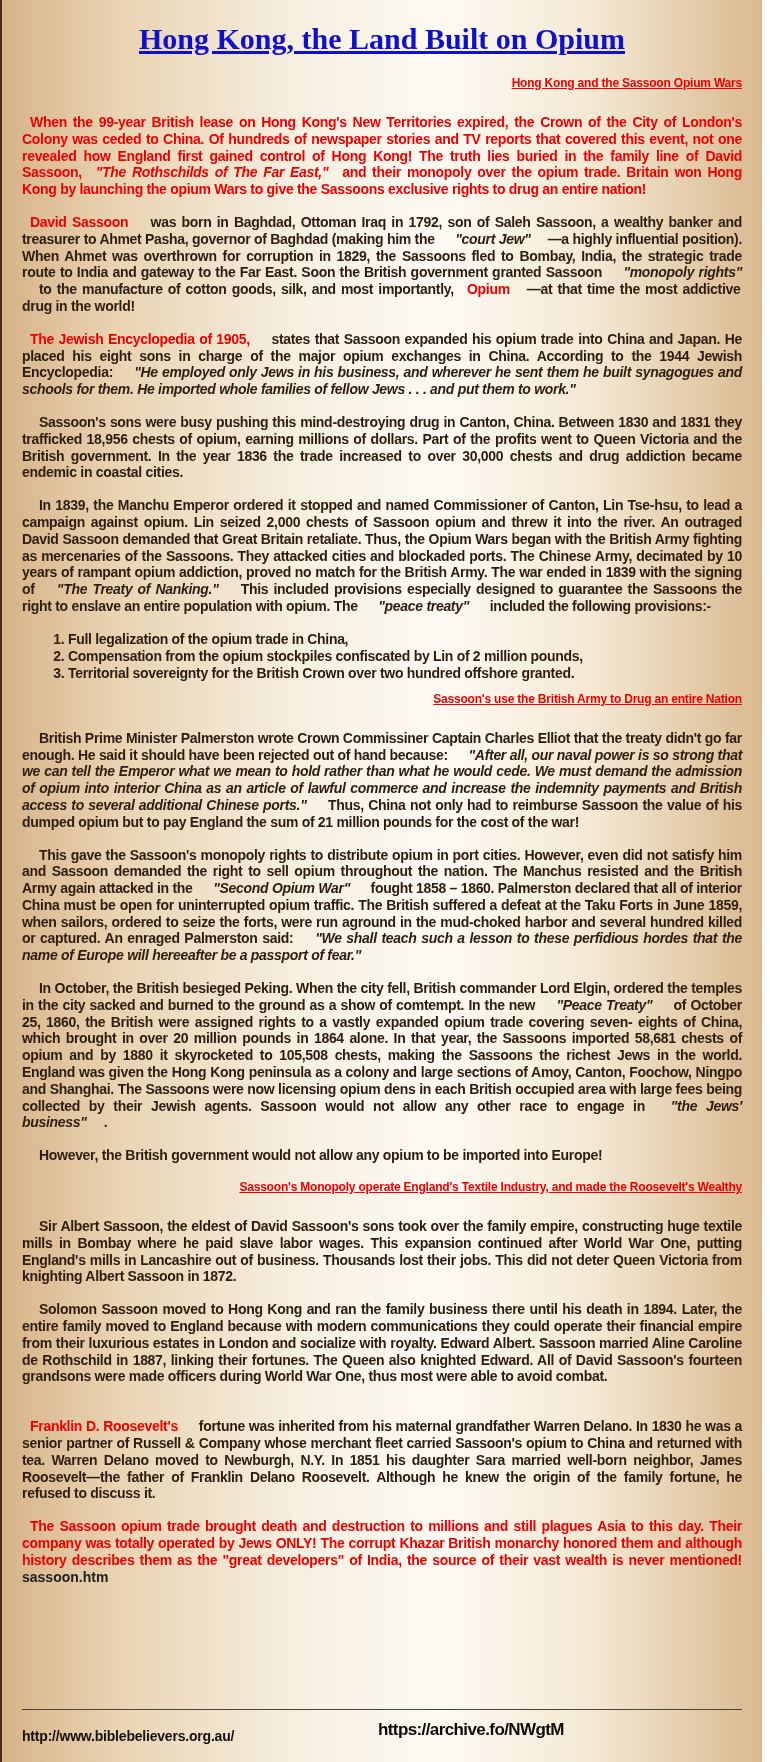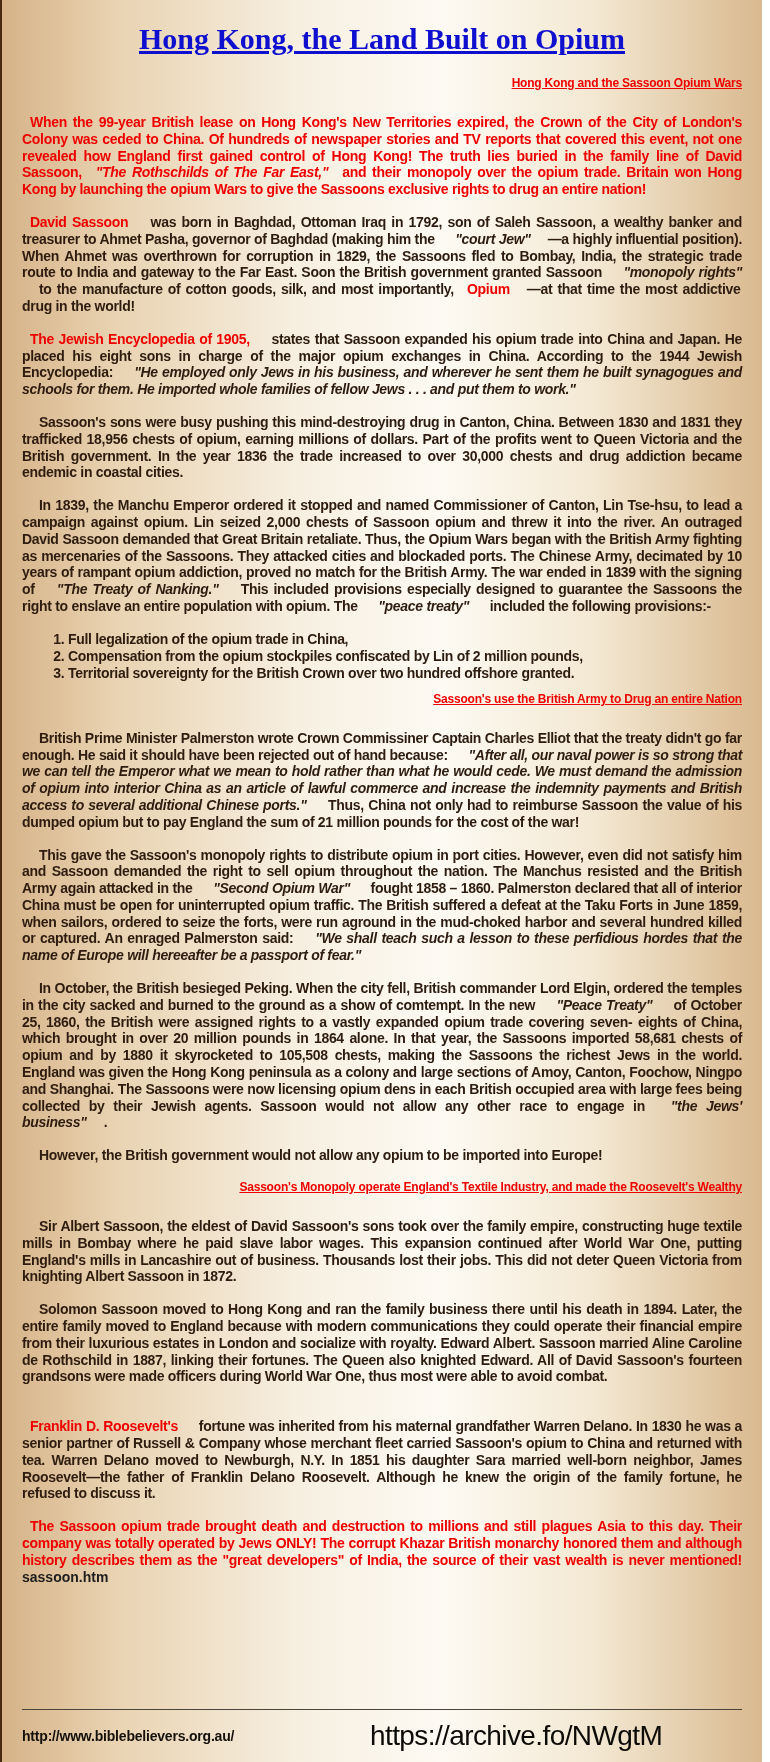--- a/index.html
+++ b/index.html
@@ -58,22 +58,22 @@
   .sp{font-weight:700;color:#1d1d1d;letter-spacing:0;}
   .gap{height:17px;}
   .footer-group{margin-top:auto;}
   .footer-rule{border:0;border-top:1px solid #49443c;margin:6px 0 10px 0;}
   .footer{position:relative;height:30px;}
   .site-url{
     position:absolute;left:0;top:8px;
     font-size:14px;font-weight:700;color:#14100c;letter-spacing:-0.2px;
   }
   .archive-url{
-    position:absolute;left:348px;top:0;
-    font-size:28px;font-weight:400;color:#0d0b08;letter-spacing:-0.6px;
+    position:absolute;left:356px;top:0;
+    font-size:17px;font-weight:700;color:#0d0b08;letter-spacing:-0.6px;
   }
 </style>
 </head>
 <body>
 
 <div class="page">
   <h1 class="title">Hong Kong, the Land Built on Opium</h1>
 
   <div class="article">
       <h2 class="hd">Hong Kong and the Sassoon Opium Wars</h2>

